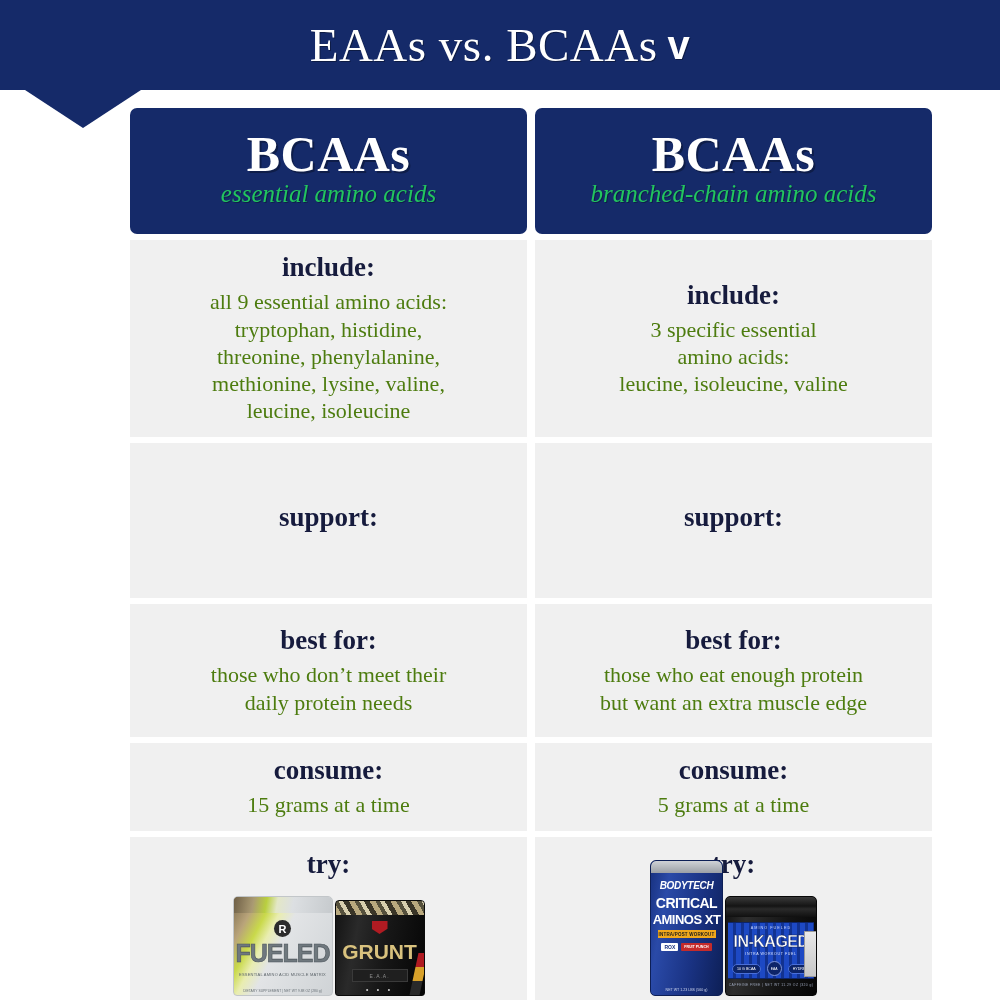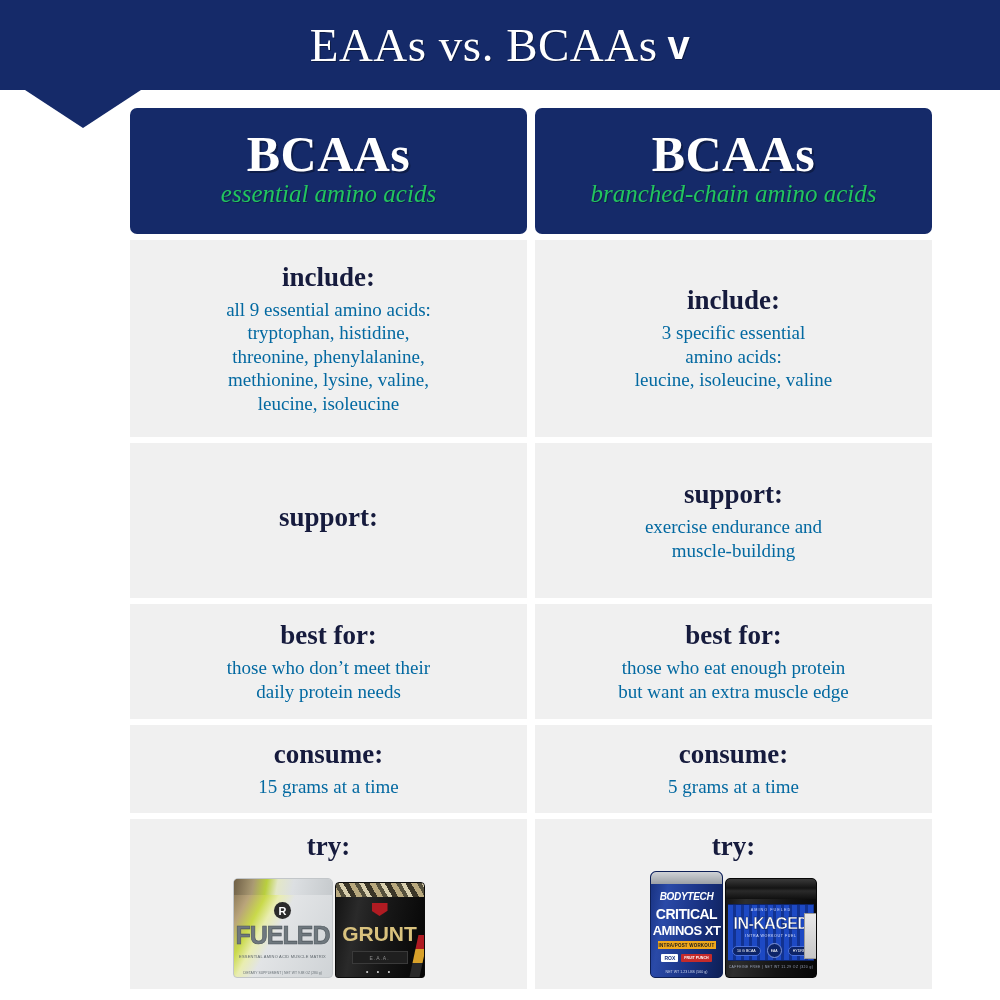--- a/index.html
+++ b/index.html
@@ -111,29 +111,29 @@
     padding: 0 12px;
     color: #161b3d;
   }
   .cell-label {
     font-size: 27px;
     font-weight: 700;
     line-height: 1.15;
     margin-bottom: 5px;
   }
   .cell-body {
-    font-size: 19px;
+    font-size: 22px;
     line-height: 1.24;
-    color: #0369a1;
+    color: #4d7c0f;
     white-space: pre-line;
   }
 
   .row-include   { height: 197px; }
   .row-support   { height: 155px; }
-  .row-bestfor   { height: 115px; }
+  .row-bestfor   { height: 133px; }
   .row-consume   { height: 88px;  }
   .row-try       { height: 170px; justify-content: flex-start; padding-top: 12px; }
 
   .row-try .cell-label { margin-bottom: 8px; }
 
   
   .products {
     display: flex;
     align-items: flex-end;
     justify-content: center;
@@ -260,21 +260,21 @@
     position: absolute;
     right: 0; bottom: 0;
     width: 10px; height: 42px;
     background: linear-gradient(180deg,#b01b22 0 34%, #d8a12a 34% 67%, #2a2a2a 67% 100%);
     transform: skewX(-12deg);
   }
 
   
   .tub-critical {
     width: 73px;
-    height: 107px;
+    height: 136px;
     border-radius: 6px 6px 5px 5px;
     background: linear-gradient(100deg,#17307e 0%, #2a4aa8 22%, #1a3384 60%, #0d1f56 100%);
     border: 1px solid #0d1f56;
   }
   .tub-critical .lid {
     width: 100%;
     height: 12px;
     background: linear-gradient(180deg,#cfd2d6 0%, #9ba0a6 100%);
     border-radius: 5px 5px 0 0;
   }
@@ -511,22 +511,20 @@
 
     <div class="cell row-include">
       <div class="cell-label">include:</div>
       <div class="cell-body">3 specific essential
 amino acids:
 leucine, isoleucine, valine</div>
     </div>
 
     <div class="cell row-support">
       <div class="cell-label">support:</div>
-      <div class="cell-body">exercise endurance and
-muscle-building</div>
     </div>
 
     <div class="cell row-bestfor">
       <div class="cell-label">best for:</div>
       <div class="cell-body">those who eat enough protein
 but want an extra muscle edge</div>
     </div>
 
     <div class="cell row-consume">
       <div class="cell-label">consume:</div>

